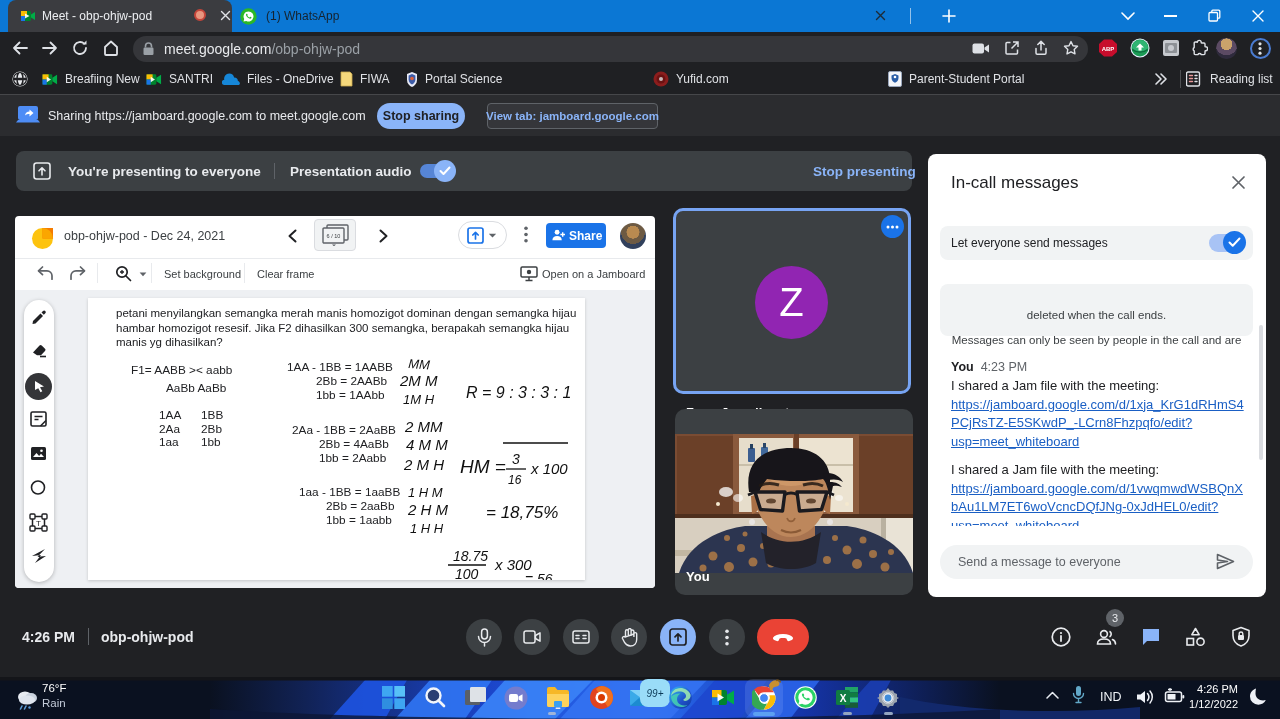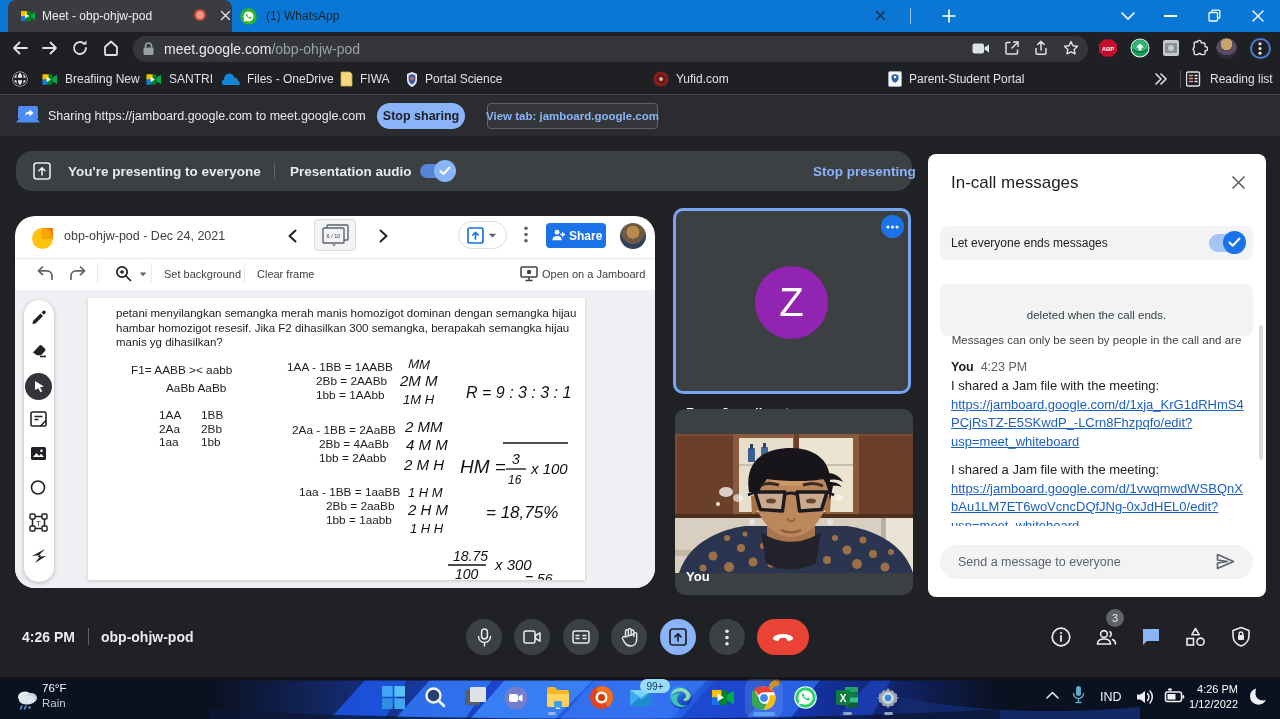--- a/index.html
+++ b/index.html
@@ -14,22 +14,22 @@
   
   #toolbar { position:absolute; left:0; top:32px; width:1280px; height:32px; background:#1f2023; }
   #omnibox { position:absolute; left:133px; top:36px; width:955px; height:26px; border-radius:13px; background:#35363a; }
   
   #bookmarks { position:absolute; left:0; top:64px; width:1280px; height:30px; background:#1f2023; }
   .bm { position:absolute; top:0; height:30px; display:flex; align-items:center; gap:7px; color:#dfe1e5; font-size:12px; white-space:nowrap; }
   
   #sharebar { position:absolute; left:0; top:94px; width:1280px; height:42px; background:#2b2c2f; border-top:1px solid #46474a; }
   
   #meet { position:absolute; left:0; top:136px; width:1280px; height:541px; background:#202124; }
-  #presentbar { position:absolute; left:16px; top:15px; width:896px; height:40px; background:#3c4043; border-radius:16px; color:#e8eaed;padding-left:28px; }
-  #jamwin { position:absolute; left:15px; top:80px; width:640px; height:372px; background:#fff; border-radius:20px; overflow:hidden; }
+  #presentbar { position:absolute; left:16px; top:15px; width:896px; height:40px; background:#3c4043; border-radius:8px; color:#e8eaed;padding-left:28px; }
+  #jamwin { position:absolute; left:15px; top:80px; width:640px; height:372px; background:#fff; border-radius:4px; overflow:hidden; }
   #tile1 { position:absolute; left:673px; top:72px; width:238px; height:186px; background:#3c4043; border-radius:10px; border:3px solid #77a4f3; }
   #tile2 { position:absolute; left:675px; top:273px; width:238px; height:186px; background:#3c4043; border-radius:10px; overflow:hidden; }
   #chatpanel { position:absolute; left:928px; top:18px; width:338px; height:443px; background:#fff; border-radius:8px; overflow:hidden; }
   .ctl { position:absolute; top:483px; width:36px; height:36px; border-radius:50%; background:#3c4043; display:flex; align-items:center; justify-content:center; }
   
   #taskbar { position:absolute; left:0; top:677px; width:1280px; height:42px; background:#b91c1c; overflow:hidden; }
 </style>
 </head>
 <body>
 <div id="screen">
@@ -504,21 +504,21 @@
           <path d="M84 52c6-3 14-3 20-1M128 51c6-2 14-2 20 1" stroke="#221a14" stroke-width="3" fill="none" opacity=".85"></path>
       </svg>
       <span class="abs" style="left:11px;top:160px;font-size:13px;font-weight:bold;color:#fff;">You</span>
     </div>
     <div id="chatpanel">
       <span class="abs" style="left:23px;top:19px;font-size:17px;color:#202124;">In-call messages</span>
       <svg class="abs" style="left:303px;top:21px" width="15" height="15" viewBox="0 0 15 15">
           <path d="M2 2l11 11M13 2L2 13" stroke="#5f6368" stroke-width="1.7" stroke-linecap="round"></path>
         </svg>
       <div class="abs" style="left:12px;top:72px;width:313px;height:34px;background:#f1f3f4;border-radius:8px;"></div>
-      <span class="abs" style="left:23px;top:82px;font-size:12px;color:#202124;">Let everyone ends messages</span>
+      <span class="abs" style="left:23px;top:82px;font-size:12px;color:#202124;">Let everyone send messages</span>
       <span class="abs" style="left:281px;top:80px;width:36px;height:18px;border-radius:9px;background:#a8c3f5;"></span>
       <span class="abs" style="left:295px;top:77px;width:23px;height:23px;border-radius:50%;background:#1a73e8;display:flex;align-items:center;justify-content:center;">
           <svg width="13" height="11" viewBox="0 0 13 11">
             <path d="M1.5 5.5l3.2 3.2L11.5 1.5" stroke="#fff" stroke-width="2" fill="none" stroke-linecap="round" stroke-linejoin="round"></path>
           </svg>
         </span>
       <div class="abs" style="left:12px;top:130px;width:313px;height:52px;background:#f1f3f4;border-radius:8px;"></div>
       <span class="abs" style="left:0;top:140px;width:337px;text-align:center;font-size:11.5px;color:#3c4043;margin-top:40px;">Messages can only be seen by people in the call and are</span>
       <span class="abs" style="left:0;top:155px;width:337px;text-align:center;font-size:11.5px;color:#3c4043;">deleted when the call ends.</span>
 
@@ -683,21 +683,21 @@
         <path d="M11.5 0C18 0 23 5 23 11.5S18 23 11.5 23 0 18 0 11.5 5 0 11.5 0z" fill="#e2431e"></path>
         <path d="M11.5 0C18 0 23 5 23 11.5c0 4-2 7.6-5.2 9.6L6 3a11.4 11.4 0 0 1 5.5-3z" fill="#f0701e"></path>
         <path d="M11.5 5.5a6 6 0 1 1 0 12 6 6 0 0 1 0-12z" fill="#fff"></path>
         <path d="M11.5 8a3.5 3.5 0 1 1 0 7 3.5 3.5 0 0 1 0-7z" fill="#d83b01"></path>
       </svg>
     <svg class="abs" style="left:629px;top:10px" width="24" height="20" viewBox="0 0 24 20">
         <path d="M1 3h22v14a2 2 0 0 1-2 2H3a2 2 0 0 1-2-2z" fill="#39a9e8"></path>
         <path d="M1 3h22L12 11z" fill="#7dd0f8"></path>
         <path d="M1 19l9-8 3 2 10-10v14a2 2 0 0 1-2 2z" fill="#1c8bd0"></path>
       </svg>
-    <span class="abs" style="left:640px;top:2px;min-width:30px;height:14px;border-radius:8px;background:#9adcf8;color:#0b3a57;font-size:10px;display:flex;align-items:center;justify-content:center;padding:5px 4px;">99+</span>
+    <span class="abs" style="left:640px;top:2px;min-width:30px;height:28px;border-radius:8px;background:#9adcf8;color:#0b3a57;font-size:10px;display:flex;align-items:center;justify-content:center;padding:5px 4px;font-style:italic;">99+</span>
     <svg class="abs" style="left:669px;top:9px" width="23" height="23" viewBox="0 0 23 23">
       <defs>
           <linearGradient id="edg" x1="0" y1="0" x2="1" y2="1">
             <stop offset="0" stop-color="#35c1f1"></stop>
             <stop offset=".6" stop-color="#2052cb"></stop>
             <stop offset="1" stop-color="#0d3a9e"></stop>
           </linearGradient>
         </defs>
       <circle cx="11.5" cy="11.5" r="11.3" fill="url(#edg)"></circle>
       <path d="M21.5 8.5c-1.5-4-6-6.5-10-6.5C6 2 2.3 5.5 2 10.5 3.5 7 7 5.5 10.5 5.5c4 0 6.5 2 6.5 4.5 0 1.5-1 2.5-2 3-.5.3-.8.8-.3 1.5.8 1 3.8.5 5.5-1.5 1.3-1.4 1.6-3 1.3-4.5z" fill="#9be8af" opacity=".9"></path>

